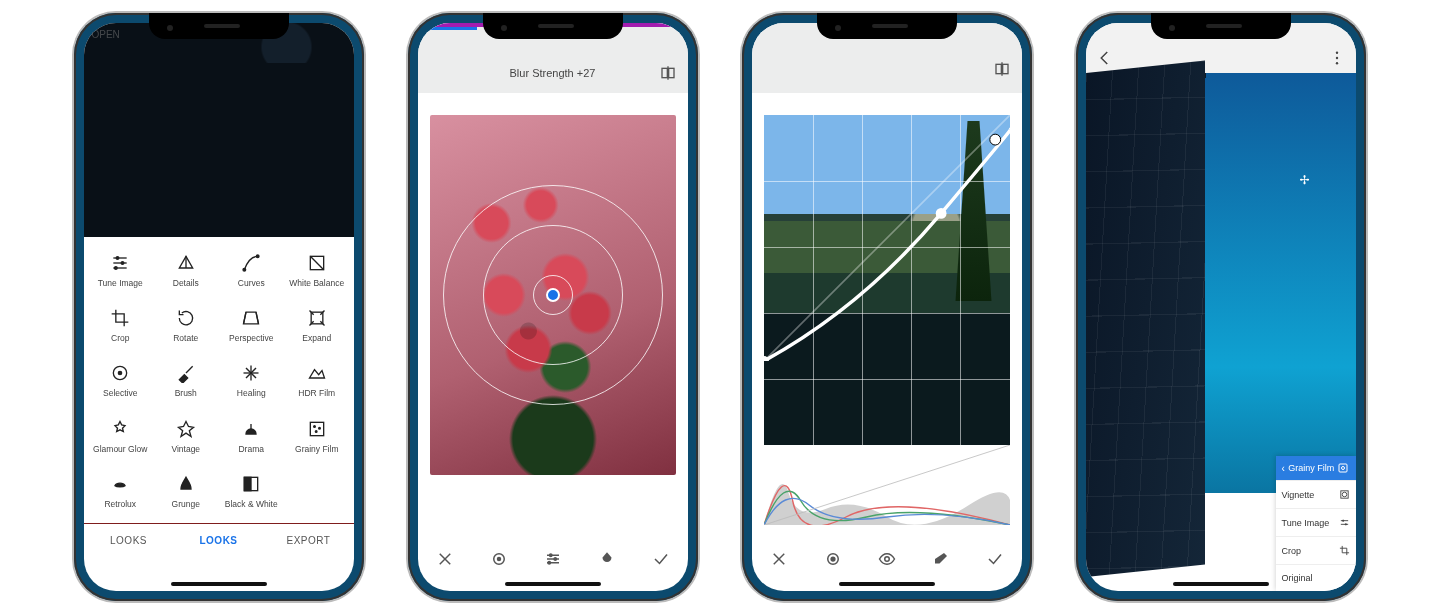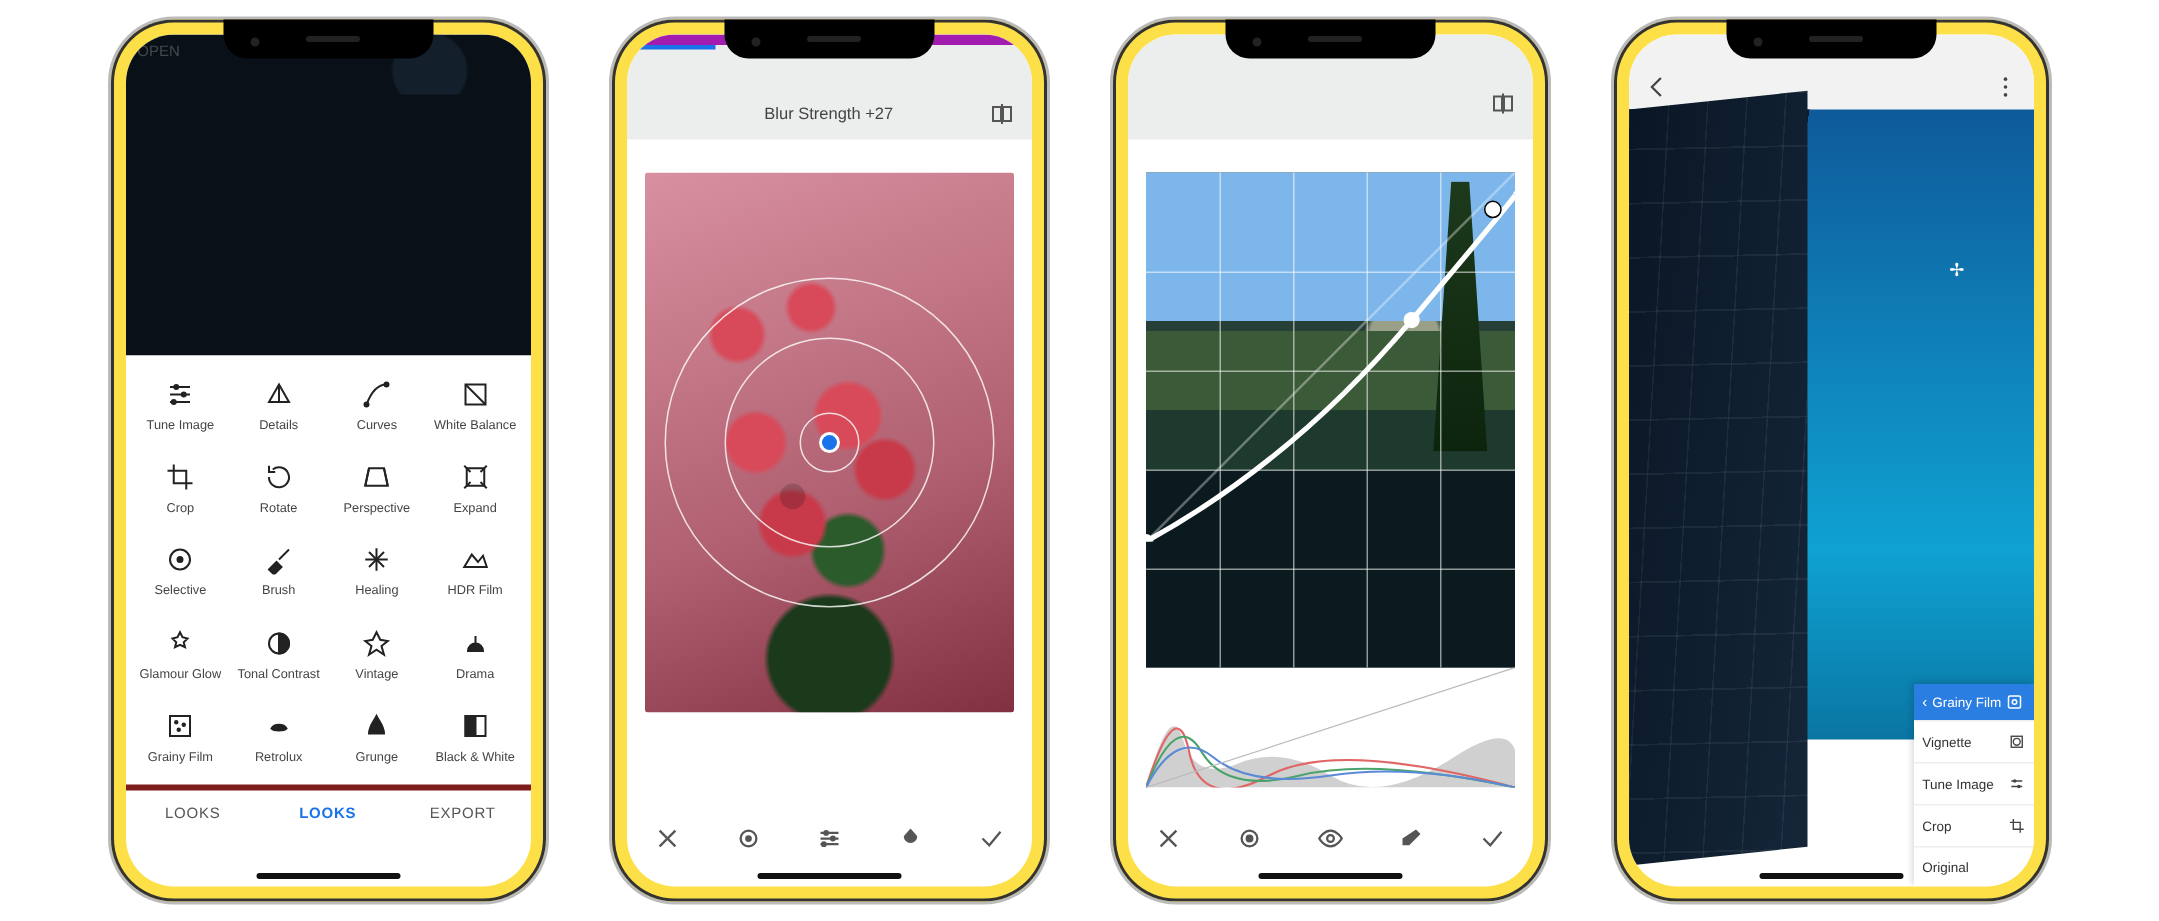--- a/index.html
+++ b/index.html
@@ -2,42 +2,42 @@
 <html><head>
 <meta charset="utf-8">
 <style>
   :root{
     --accent:#1a73e8;
     --grey:#5f6368;
     --light:#f0f0f0;
   }
   *{box-sizing:border-box;font-family:-apple-system,Helvetica,Arial,sans-serif;}
   body{margin:0;background:#fff;display:flex;gap:44px;justify-content:center;align-items:center;height:614px;}
-  .phone{position:relative;width:290px;height:588px;border-radius:42px;background:#fde047;padding:10px;box-shadow:0 0 0 2px #bbb, inset 0 0 0 2px #333;}
+  .phone{position:relative;width:290px;height:588px;border-radius:42px;background:#0c4a6e;padding:10px;box-shadow:0 0 0 2px #bbb, inset 0 0 0 2px #333;}
   .screen{position:relative;width:100%;height:100%;border-radius:32px;background:#fff;overflow:hidden;}
   .notch{position:absolute;top:0;left:50%;transform:translateX(-50%);width:140px;height:26px;background:#000;border-radius:0 0 16px 16px;z-index:10;}
   .notch::before{content:"";position:absolute;left:18px;top:12px;width:6px;height:6px;border-radius:50%;background:#222;}
   .notch::after{content:"";position:absolute;left:55px;top:11px;width:36px;height:4px;border-radius:3px;background:#222;}
   .home-ind{position:absolute;bottom:5px;left:50%;transform:translateX(-50%);width:96px;height:4px;background:#111;border-radius:3px;z-index:9;}
 
   
   .s1-top{height:214px;background:#142434;filter:brightness(.45);}
   .s1-bar{position:absolute;top:0;left:0;right:0;text-align:left;padding:6px 8px;font-size:10px;color:#777;display:flex;align-items:center;gap:8px;opacity:.55;z-index:2;}
   .s1-bar .sp{flex:1;}
   .blob{height:40px;background:radial-gradient(circle at 75% 60%,#2b4560 0 24px,transparent 26px);}
   .tools-panel{position:absolute;top:214px;left:0;right:0;bottom:34px;background:#fff;display:flex;flex-direction:column;}
   .tool-grid{flex:1;display:grid;grid-template-columns:repeat(4,1fr);padding:10px 4px 0;}
   .tool{display:flex;flex-direction:column;align-items:center;justify-content:flex-start;gap:6px;font-size:8.5px;color:#444;text-align:center;line-height:1.1;padding:6px 0;}
   .tool svg{width:20px;height:20px;color:#222;}
-  .bottom-tabs{display:flex;border-top:4px solid #7f1d1d;height:34px;}
+  .bottom-tabs{display:flex;border-top:1px solid #7f1d1d;height:34px;}
   .btab{flex:1;display:flex;align-items:center;justify-content:center;font-size:10px;letter-spacing:.5px;color:#555;}
   .btab.active{color:var(--accent);font-weight:600;}
 
   
-  .s2-head{height:70px;background:#eceded;position:relative;border-top:7px solid #a21caf;}
+  .s2-head{height:70px;background:#eceded;position:relative;border-top:4px solid #a21caf;}
   .s2-prog{position:absolute;top:0;left:0;height:3px;width:22%;background:var(--accent);}
   .s2-label{position:absolute;top:40px;width:100%;text-align:center;font-size:11px;color:#444;}
   .s2-compare{position:absolute;top:38px;right:12px;}
   .s2-img{position:absolute;top:92px;left:12px;right:12px;height:360px;border-radius:2px;background:
      radial-gradient(circle at 40% 60%, rgba(0,0,0,.18) 0 8px, transparent 9px),
      radial-gradient(circle at 25% 30%, #d84a5a 0 16px, transparent 20px),
      radial-gradient(circle at 45% 25%, #d84a5a 0 14px, transparent 18px),
      radial-gradient(circle at 30% 50%, #d84a5a 0 18px, transparent 22px),
      radial-gradient(circle at 55% 45%, #d84a5a 0 20px, transparent 24px),
      radial-gradient(circle at 65% 55%, #c83a4a 0 18px, transparent 22px),
@@ -230,27 +230,20 @@
             <span>HDR Film</span>
           </div>
           <div class="tool">
             <svg viewBox="0 0 24 24" fill="none" stroke="currentColor" stroke-width="1.6">
               <path d="M12 3l2 4 4 1-3 3 1 4-4-2-4 2 1-4-3-3 4-1z"></path>
             </svg>
             <span>Glamour Glow</span>
           </div>
           <div class="tool">
             <svg viewBox="0 0 24 24" fill="none" stroke="currentColor" stroke-width="1.6">
-              <circle cx="12" cy="12" r="8"></circle>
-              <path d="M12 4a8 8 0 010 16z" fill="currentColor"></path>
-            </svg>
-            <span>Tonal Contrast</span>
-          </div>
-          <div class="tool">
-            <svg viewBox="0 0 24 24" fill="none" stroke="currentColor" stroke-width="1.6">
               <polygon points="12 3 15 9 21 10 16 14 18 21 12 17 6 21 8 14 3 10 9 9"></polygon>
             </svg>
             <span>Vintage</span>
           </div>
           <div class="tool">
             <svg viewBox="0 0 24 24" fill="none" stroke="currentColor" stroke-width="1.6">
               <path d="M6 18a6 6 0 1112 0z" fill="currentColor"></path>
               <line x1="12" y1="12" x2="12" y2="6"></line>
             </svg>
             <span>Drama</span>

